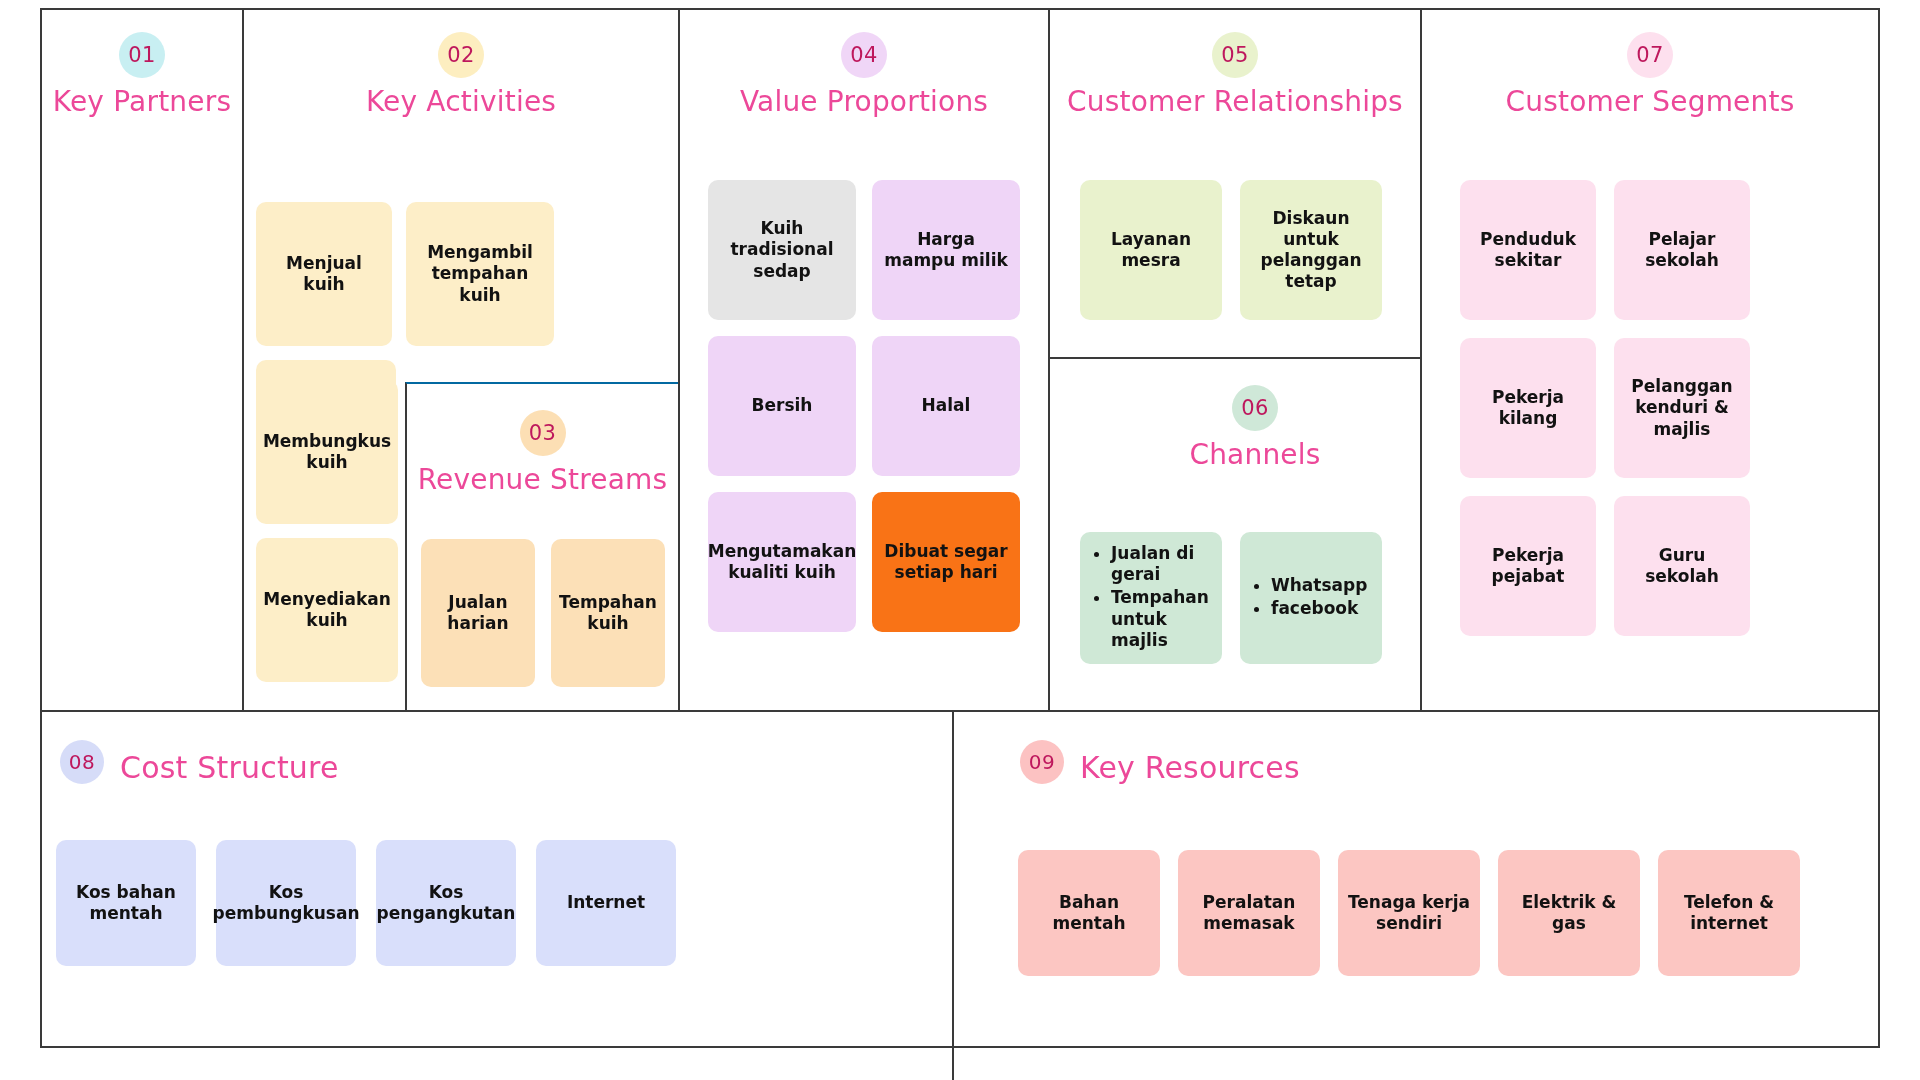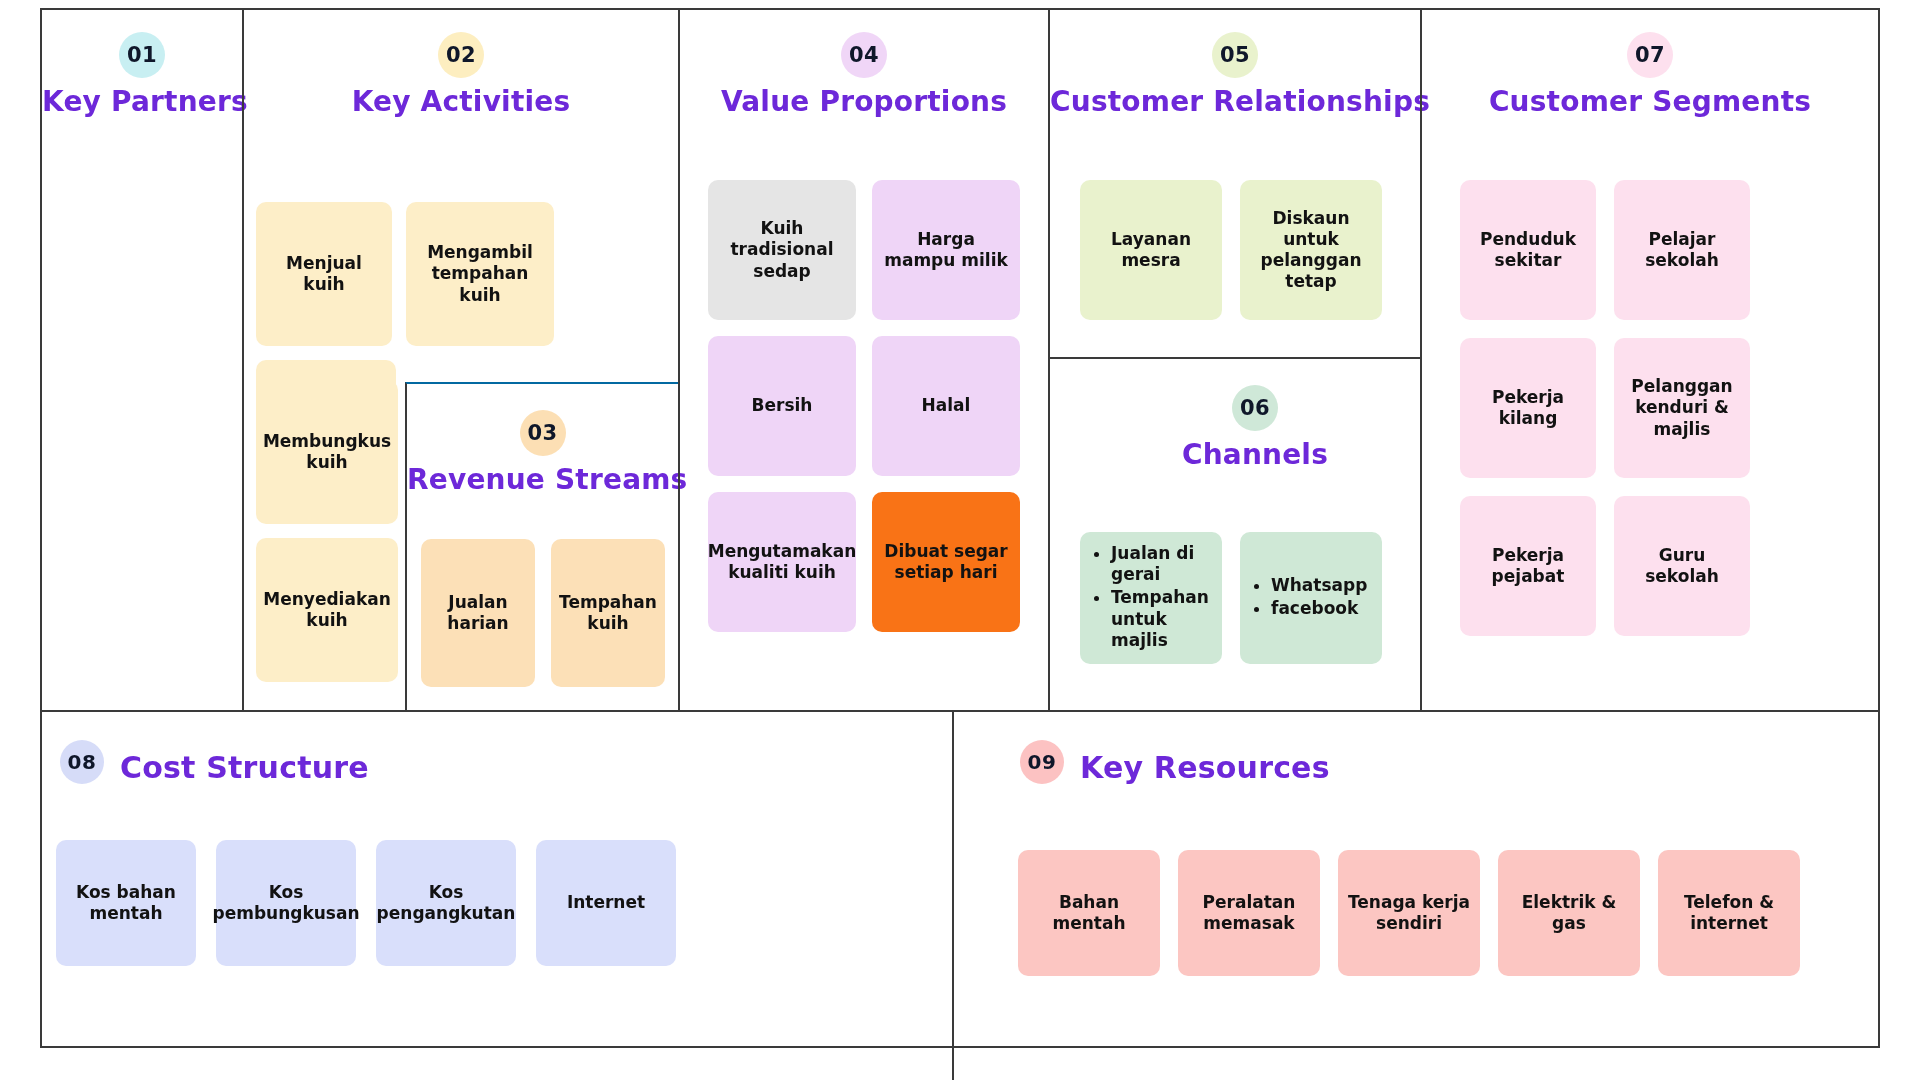--- a/index.html
+++ b/index.html
@@ -40,29 +40,29 @@
     padding-top: 22px;
   }
   .badge {
     display: inline-flex;
     align-items: center;
     justify-content: center;
     width: 46px;
     height: 46px;
     border-radius: 50%;
     font-size: 21px;
-    font-weight: bold;
+    font-weight: normal;
     letter-spacing: 0.5px;
-    color: #0f172a;
+    color: #be185d;
   }
   .sec-title {
     margin-top: 7px;
     font-size: 28px;
-    font-weight: bold;
-    color: #6d28d9;
+    font-weight: normal;
+    color: #ec4899;
     letter-spacing: 0.2px;
     white-space: nowrap;
   }
 
   
   .sec-head-inline {
     display: flex;
     align-items: center;
     gap: 16px;
     padding: 26px 0 0 18px;

